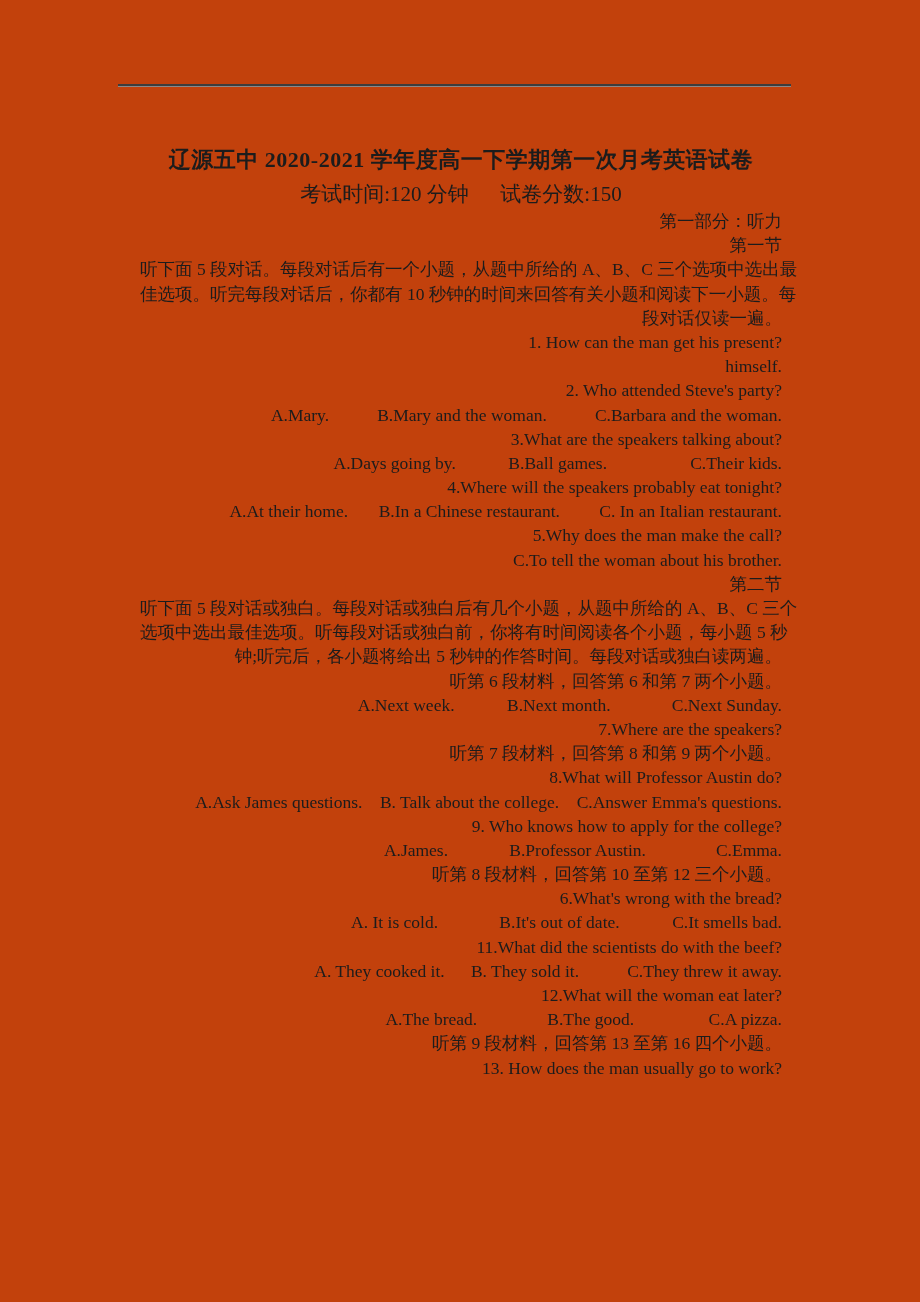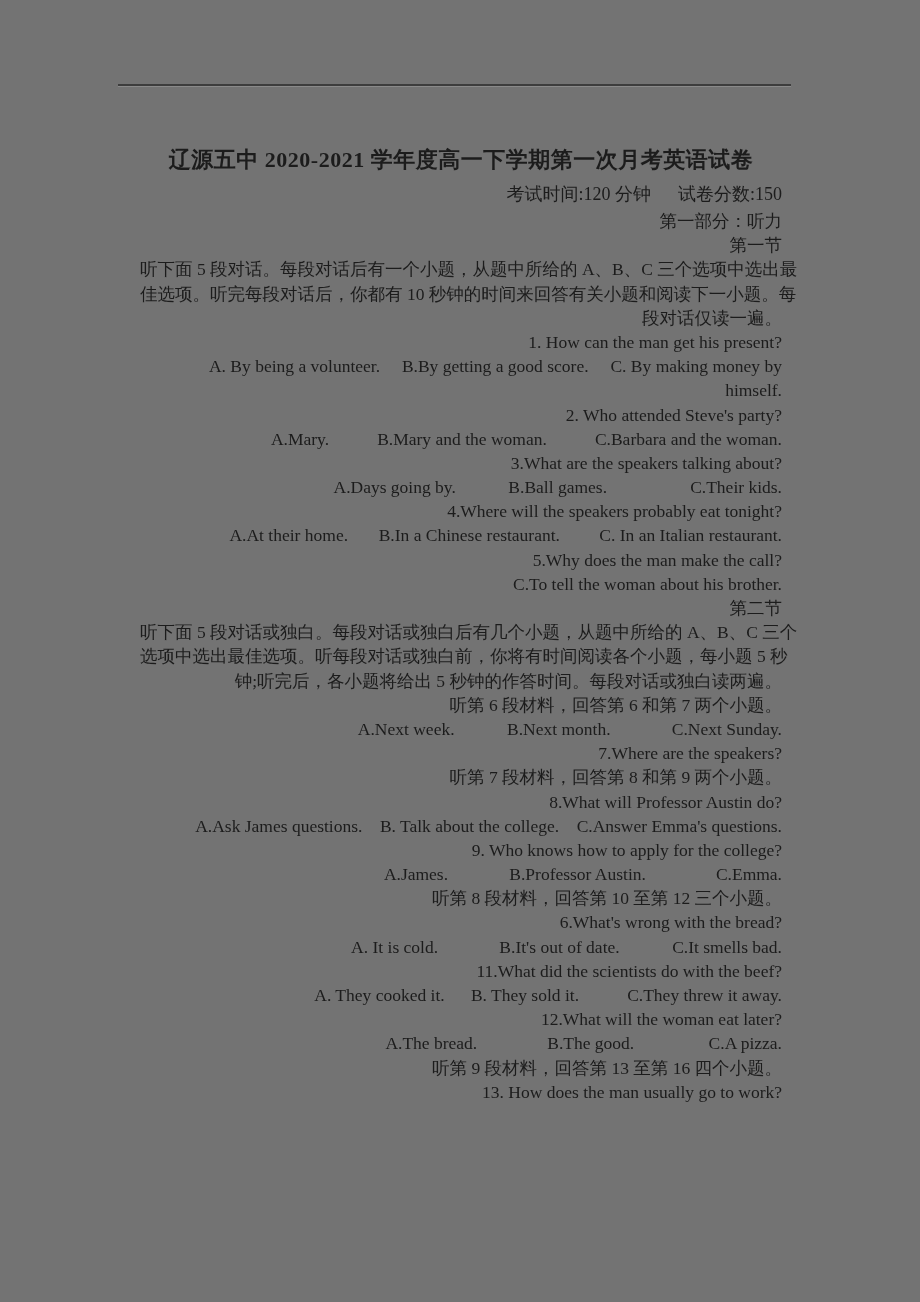--- a/index.html
+++ b/index.html
@@ -4,21 +4,21 @@
 <style>
   html, body {
     margin: 0;
     padding: 0;
     background: #ffffff;
   }
   .page {
     position: relative;
     width: 920px;
     height: 1302px;
-    background: #737373;
+    background: #c2410c;
     overflow: hidden;
     font-family: "Liberation Serif", "DejaVu Serif", serif;
     color: #1c1c1c;
   }
   .header-rule {
     position: absolute;
     left: 118px;
     top: 84px;
     width: 673px;
     height: 2px;
@@ -35,22 +35,22 @@
     margin-top: 144px;
     font-size: 22px;
     font-weight: bold;
     text-align: center;
     line-height: 32px;
     white-space: pre;
     letter-spacing: 0.5px;
   }
   .exam-info {
     margin-top: 6px;
-    font-size: 18px;
-    text-align: right;
+    font-size: 21px;
+    text-align: center;
     line-height: 24px;
     white-space: pre;
   }
   .body-lines {
     margin-top: 3px;
   }
   .ln {
     font-size: 17.5px;
     line-height: 24.2px;
     height: 24.2px;
@@ -66,21 +66,20 @@
   <div class="content">
     <div class="doc-title">辽源五中 2020-2021 学年度高一下学期第一次月考英语试卷</div>
     <div class="exam-info">考试时间:120 分钟      试卷分数:150</div>
     <div class="body-lines">
       <div class="ln">第一部分：听力</div>
       <div class="ln">第一节</div>
       <div class="ln">听下面 5 段对话。每段对话后有一个小题，从题中所给的 A、B、C 三个选项中选出最</div>
       <div class="ln">佳选项。听完每段对话后，你都有 10 秒钟的时间来回答有关小题和阅读下一小题。每</div>
       <div class="ln">段对话仅读一遍。</div>
       <div class="ln">1. How can the man get his present?</div>
-      <div class="ln">    A. By being a volunteer.     B.By getting a good score.     C. By making money by</div>
       <div class="ln">himself.</div>
       <div class="ln">2. Who attended Steve's party?</div>
       <div class="ln">    A.Mary.           B.Mary and the woman.           C.Barbara and the woman.</div>
       <div class="ln">3.What are the speakers talking about?</div>
       <div class="ln">    A.Days going by.            B.Ball games.                   C.Their kids.</div>
       <div class="ln">4.Where will the speakers probably eat tonight?</div>
       <div class="ln">    A.At their home.       B.In a Chinese restaurant.         C. In an Italian restaurant.</div>
       <div class="ln">5.Why does the man make the call?</div>
       <div class="ln">    C.To tell the woman about his brother.</div>
       <div class="ln">第二节</div>

